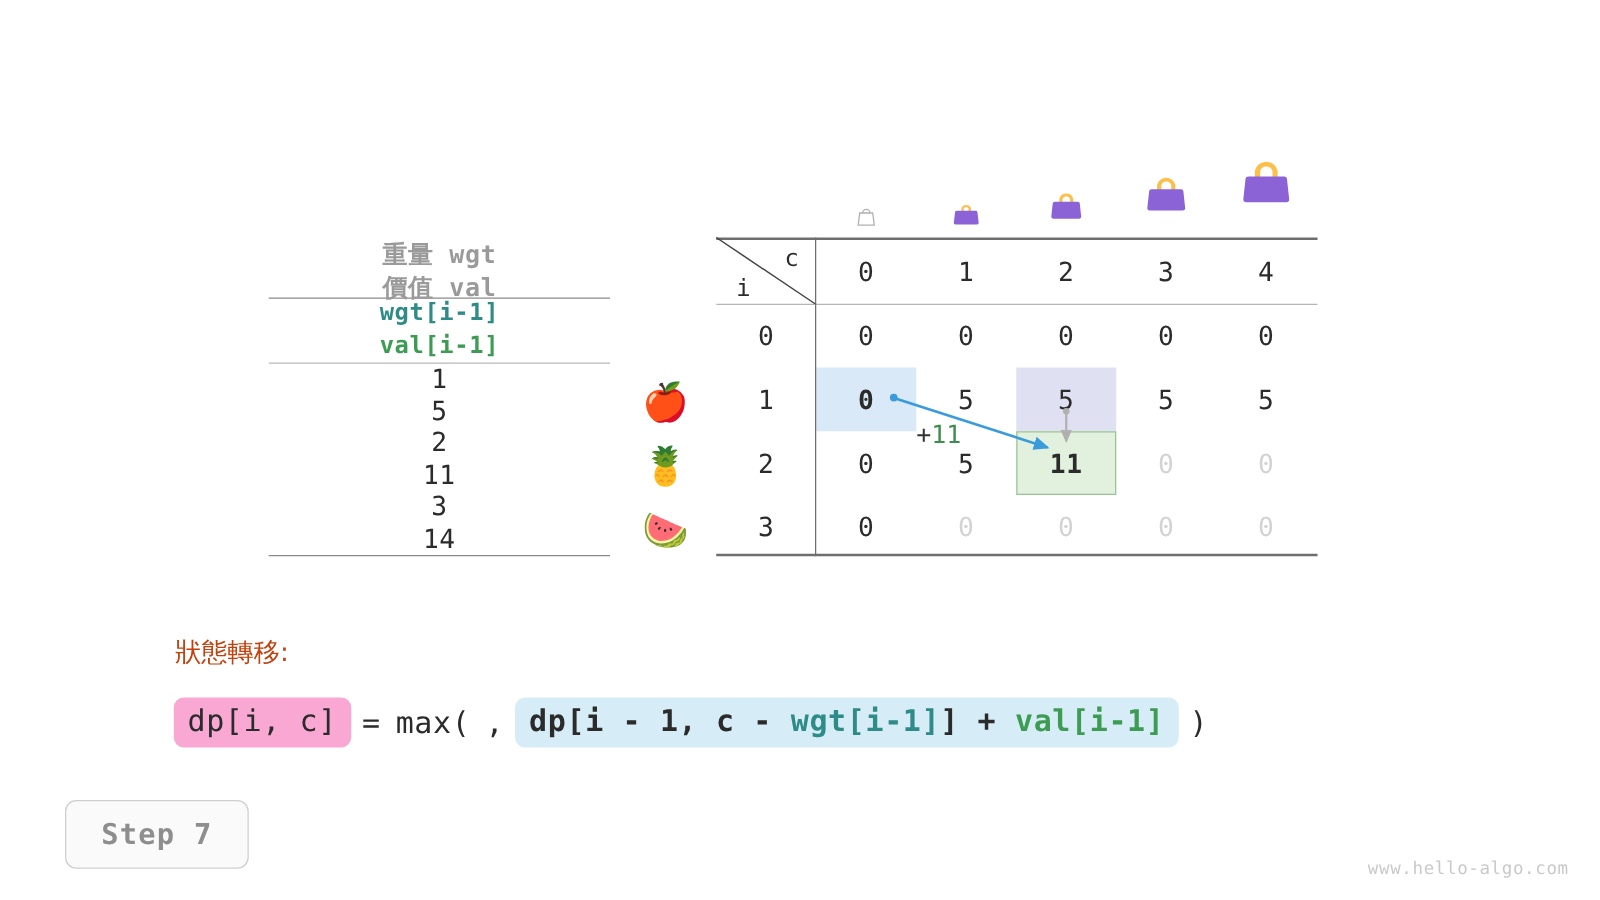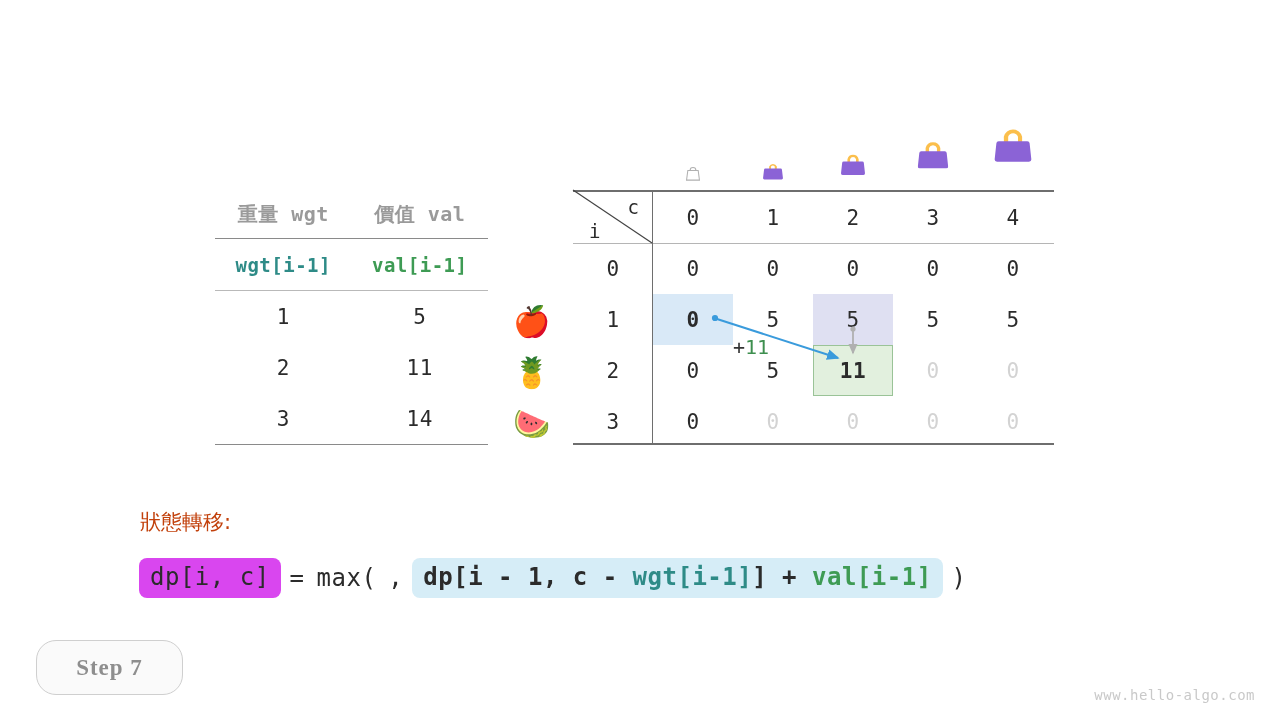--- a/index.html
+++ b/index.html
@@ -20,20 +20,21 @@
   #item-table {
     position: absolute;
     left: 215px;
     top: 190px;
     width: 273px;
   }
   #item-table .row {
     display: flex;
     height: 51px;
     align-items: center;
+    flex-direction: column;
   }
   #item-table .row.head { height: 48px; }
   #item-table .cell {
     flex: 1;
     text-align: center;
     font-size: 21px;
     letter-spacing: 0.5px;
   }
   #item-table .head .cell {
     color: #9a9a9a;
@@ -158,44 +159,43 @@
     font-size: 24px;
     white-space: nowrap;
     letter-spacing: 0.5px;
   }
   #formula .tok { padding: 0 6px; }
   #formula .chip {
     padding: 5px 11px 7px 11px;
     border-radius: 8px;
     margin: 0 3px;
   }
-  #formula .chip.green { background: #d946ef; }
+  #formula .chip.green { background: #f9a8d4; }
   #formula .chip.lav   { background: #e0e1f4; }
   #formula .chip.blue  { background: #d6edf7; font-weight: bold; }
   #formula .c-wgt { color: #2e8b87; }
   #formula .c-val { color: #3e9b54; }
 
   
   #step-badge {
     position: absolute;
-    left: 36px;
+    left: 52px;
     top: 640px;
     width: 145px;
     height: 53px;
     border: 1px solid #cfcfcf;
-    border-radius: 20px;
+    border-radius: 9px;
     background: #fafafa;
     display: flex;
     align-items: center;
     justify-content: center;
     font-size: 23px;
     font-weight: bold;
     color: #8e8e8e;
     letter-spacing: 1px;
-    font-family: Liberation Serif, serif;
   }
   #watermark {
     position: absolute;
     right: 25px;
     bottom: 17px;
     font-size: 14px;
     color: #c9c9c9;
     letter-spacing: 0.5px;
   }
   svg { display: block; overflow: visible; }

